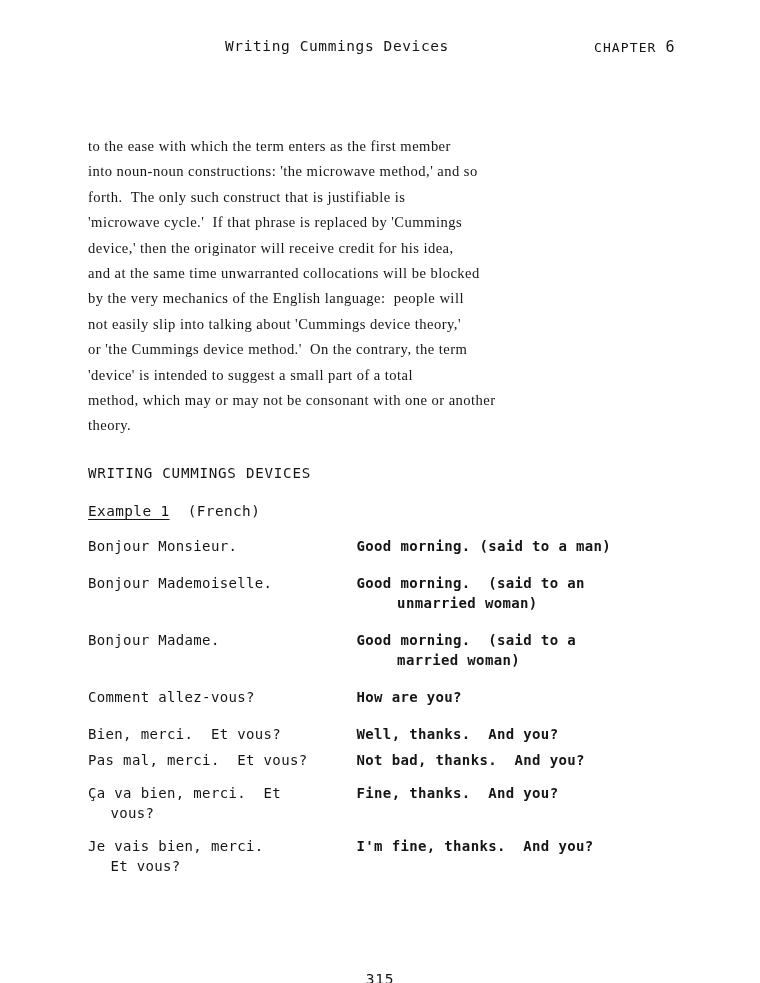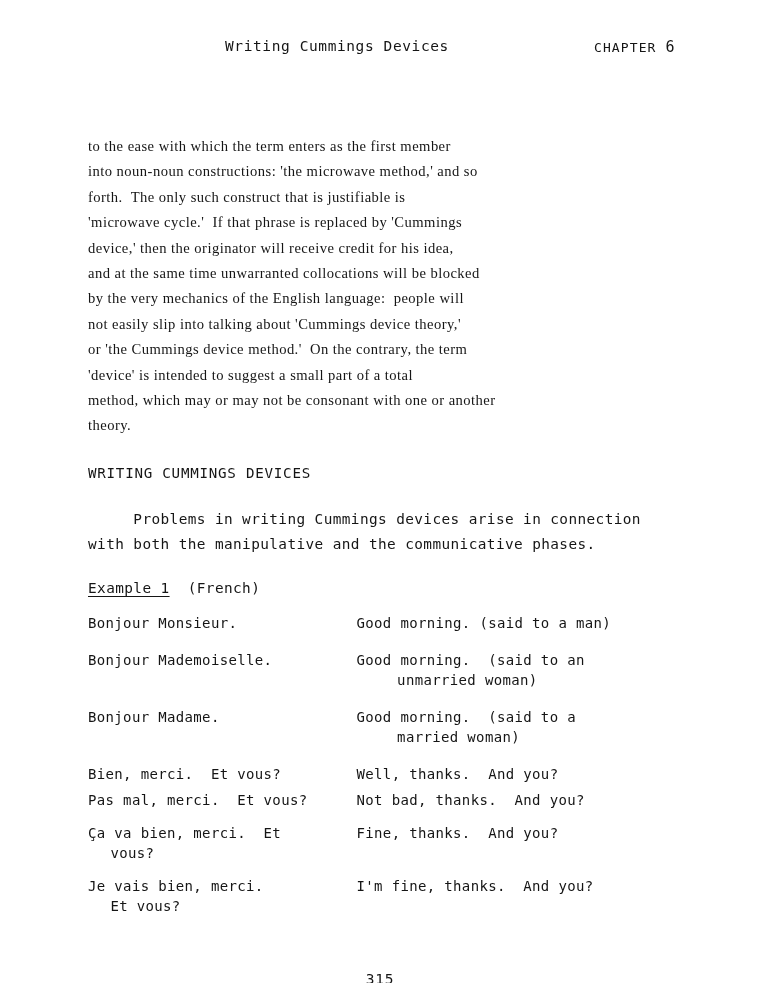--- a/index.html
+++ b/index.html
@@ -101,20 +101,21 @@
     letter-spacing: 0.35px;
     padding: 0;
     white-space: pre-wrap;
   }
   .dialogue td.fr {
     width: 265px;
     padding-right: 6px;
   }
   .dialogue td.en {
     width: 335px;
+    font-weight: bold;
   }
   .dialogue tr.sp-lg td { padding-bottom: 17px; }
   .dialogue tr.sp-md td { padding-bottom: 13px; }
   .dialogue tr.sp-sm td { padding-bottom: 6px; }
   .cont {
     display: block;
     padding-left: 2.9em;
   }
   .cont-sm {
     display: block;
@@ -151,38 +152,40 @@
 and at the same time unwarranted collocations will be blocked
 by the very mechanics of the English language:  people will
 not easily slip into talking about 'Cummings device theory,'
 or 'the Cummings device method.'  On the contrary, the term
 'device' is intended to suggest a small part of a total
 method, which may or may not be consonant with one or another
 theory.</p>
 
     <p class="section-head">WRITING CUMMINGS DEVICES</p>
 
-    <p class="para2">     Problems in writing Cummings devices arise in connection
-with both the manipulative and the communicative phases.</p>
 
     <p class="example-head"><span class="lbl">Example 1</span>  <span>(French)</span></p>
 
     <table class="dialogue">
       <tbody>
         <tr class="sp-lg">
           <td class="fr"><span>Bonjour Monsieur.</span></td>
           <td class="en"><span>Good morning. (said to a man)</span></td>
         </tr>
         <tr class="sp-lg">
           <td class="fr"><span>Bonjour Mademoiselle.</span></td>
           <td class="en"><span>Good morning.  (said to an</span><span class="cont">unmarried woman)</span></td>
         </tr>
         <tr class="sp-lg">
           <td class="fr"><span>Bonjour Madame.</span></td>
           <td class="en"><span>Good morning.  (said to a</span><span class="cont">married woman)</span></td>
+        </tr>
+        <tr class="sp-lg">
+          <td class="fr"><span>Comment allez-vous?</span></td>
+          <td class="en"><span>How are you?</span></td>
         </tr>
         <tr class="sp-sm">
           <td class="fr"><span>Bien, merci.  Et vous?</span></td>
           <td class="en"><span>Well, thanks.  And you?</span></td>
         </tr>
         <tr class="sp-md">
           <td class="fr"><span>Pas mal, merci.  Et vous?</span></td>
           <td class="en"><span>Not bad, thanks.  And you?</span></td>
         </tr>
         <tr class="sp-md">

